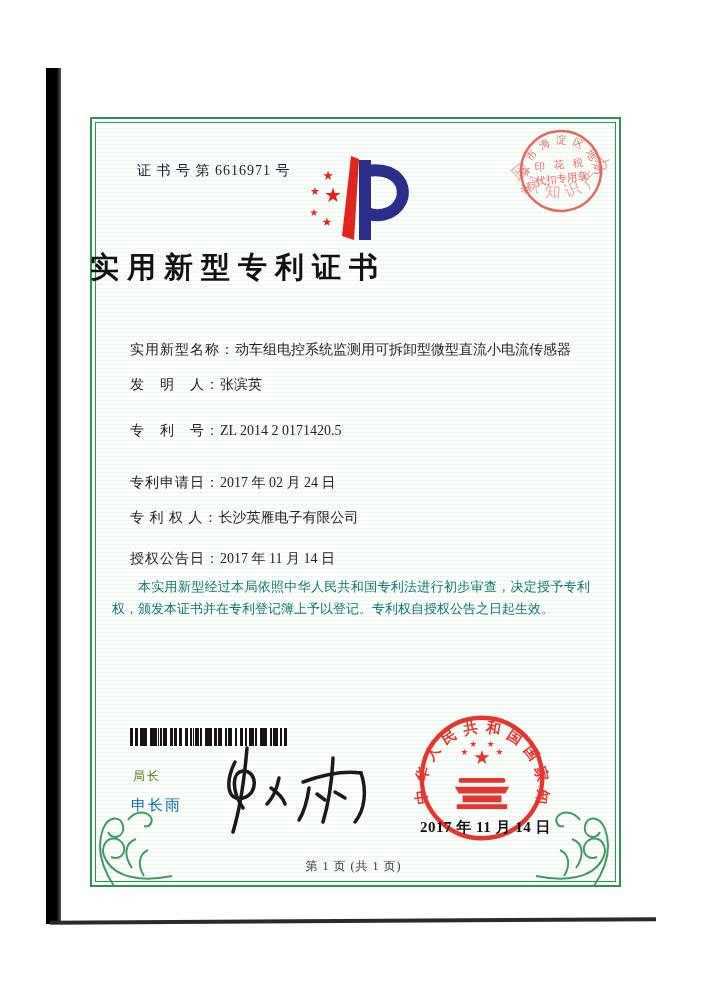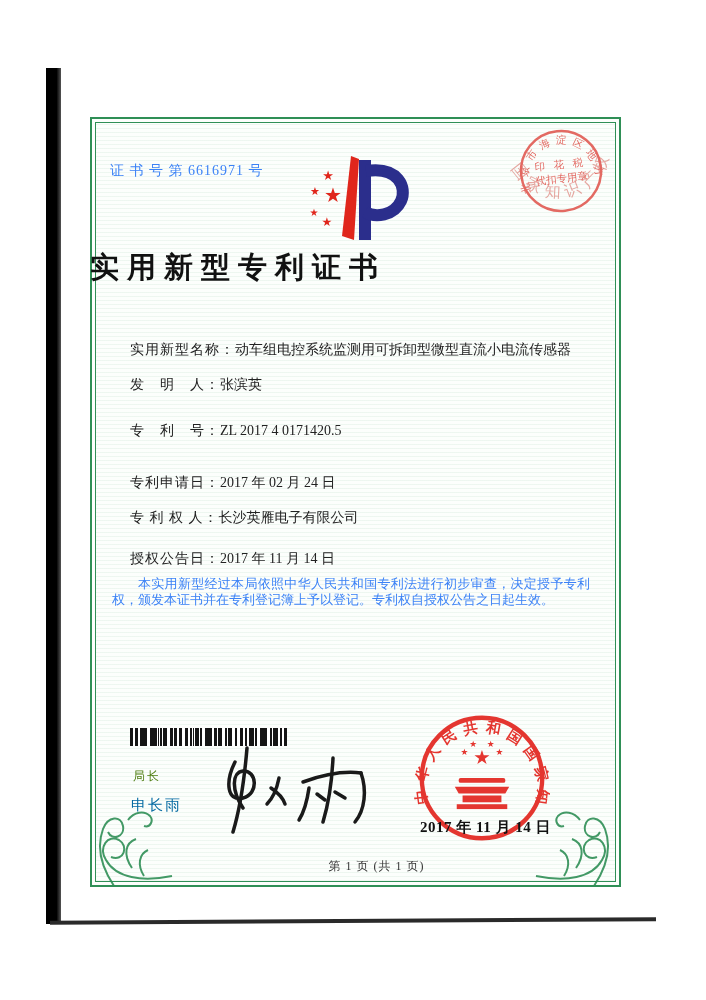--- a/index.html
+++ b/index.html
@@ -9,46 +9,46 @@
 
   
   .scan-edge-left{left:46px;top:68px;width:15px;height:856px;background:linear-gradient(90deg,#000 70%,#555);}
   .scan-edge-bottom{left:50px;top:919px;width:606px;height:4px;background:#2a2a2a;transform:rotate(-0.35deg);}
 
   
   .frame{left:90px;top:117px;width:527px;height:766px;border:2px solid #2f8f56;background:#fcfefc;}
   .frame-inner{position:absolute;left:3px;top:3px;right:3px;bottom:3px;border:1px solid #2f8f56;
       background:repeating-linear-gradient(0deg,rgba(140,195,160,.13) 0 1px,rgba(255,255,255,0) 1px 4px);}
 
-  .cert-no{left:110px;top:162px;font-size:14px;letter-spacing:1px;color:#3b82f6;}
+  .cert-no{left:137px;top:162px;font-size:14px;letter-spacing:1px;color:#0f172a;}
   .logo{left:303px;top:150px;width:110px;height:100px;}
   .title{left:90px;top:248px;width:527px;font-size:29px;font-weight:bold;
          letter-spacing:8px;color:#111;}
 
   .fields{left:130px;top:330px;width:470px;font-size:14px;color:#222;}
   .field-row{position:absolute;left:0;width:470px;white-space:nowrap;}
   .field-row .lbl{letter-spacing:1px;}
   .f0{top:0px;margin-top:11px;}.f1{top:46px;}.f2{top:92px;}.f3{top:135px;margin-top:9px;}.f4{top:179px;}.f5{top:220px;}
 
-  .paras{left:112px;top:576px;width:478px;font-size:13px;line-height:16px;text-align:justify;color:#3b82f6;}
+  .paras{left:112px;top:576px;width:478px;font-size:13px;line-height:22px;text-align:justify;color:#0f766e;}
   .paras p{margin:0;text-indent:2em;}
 
   .barcode{left:130px;top:728px;width:157px;height:18px;background-color:#fff;
     background-image:
       repeating-linear-gradient(90deg,#151515 0 2px,rgba(0,0,0,0) 2px 5px),
       repeating-linear-gradient(90deg,#151515 0 1px,rgba(0,0,0,0) 1px 7px),
       repeating-linear-gradient(90deg,#151515 0 3px,rgba(0,0,0,0) 3px 11px);}
 
   .officer-title{left:133px;top:768px;font-size:12px;color:#4d7c0f;letter-spacing:2px;}
   .officer-name{left:131px;top:796px;font-size:15px;color:#0369a1;letter-spacing:2px;}
   .signature{left:205px;top:740px;width:175px;height:100px;}
 
   .office-seal{left:414px;top:710px;width:136px;height:136px;opacity:.92;}
   .seal-date{left:420px;top:818px;font-size:15px;font-weight:bold;color:#111;letter-spacing:.5px;}
-  .footer{left:90px;top:858px;width:527px;text-align:center;font-size:12px;color:#333;letter-spacing:1px;margin-left:23px;}
+  .footer{left:90px;top:858px;width:527px;text-align:center;font-size:12px;color:#333;letter-spacing:1px;}
 
   .tax-seal{left:505px;top:113px;width:112px;height:116px;opacity:.88;transform:rotate(-6deg);}
 
   .ornament-bl{left:84px;top:796px;width:92px;height:92px;}
   .ornament-br{left:532px;top:796px;width:92px;height:92px;transform:scaleX(-1);}
 </style>
 </head>
 <body>
 
 <div class="abs scan-edge-left"></div>
@@ -88,21 +88,21 @@
     <text x="11" y="66" font-size="10">★</text>
     <text x="24" y="76" font-size="12">★</text>
   </g>
 </svg>
 
 <div class="abs title">实用新型专利证书</div>
 
 <div class="abs fields">
   <div class="field-row f0"><span class="lbl">实用新型名称：</span><span>动车组电控系统监测用可拆卸型微型直流小电流传感器</span></div>
   <div class="field-row f1"><span class="lbl">发　明　人：</span><span>张滨英</span></div>
-  <div class="field-row f2"><span class="lbl">专　利　号：</span><span>ZL 2017 4 0171420.5</span></div>
+  <div class="field-row f2"><span class="lbl">专　利　号：</span><span>ZL 2014 2 0171420.5</span></div>
   <div class="field-row f3"><span class="lbl">专利申请日：</span><span>2017 年 02 月 24 日</span></div>
   <div class="field-row f4"><span class="lbl">专 利 权 人：</span><span>长沙英雁电子有限公司</span></div>
   <div class="field-row f5"><span class="lbl">授权公告日：</span><span>2017 年 11 月 14 日</span></div>
 </div>
 
 <div class="abs paras">
   <p>本实用新型经过本局依照中华人民共和国专利法进行初步审查，决定授予专利权，颁发本证书并在专利登记簿上予以登记。专利权自授权公告之日起生效。</p>
 </div>
 
 <div class="abs barcode"></div>

